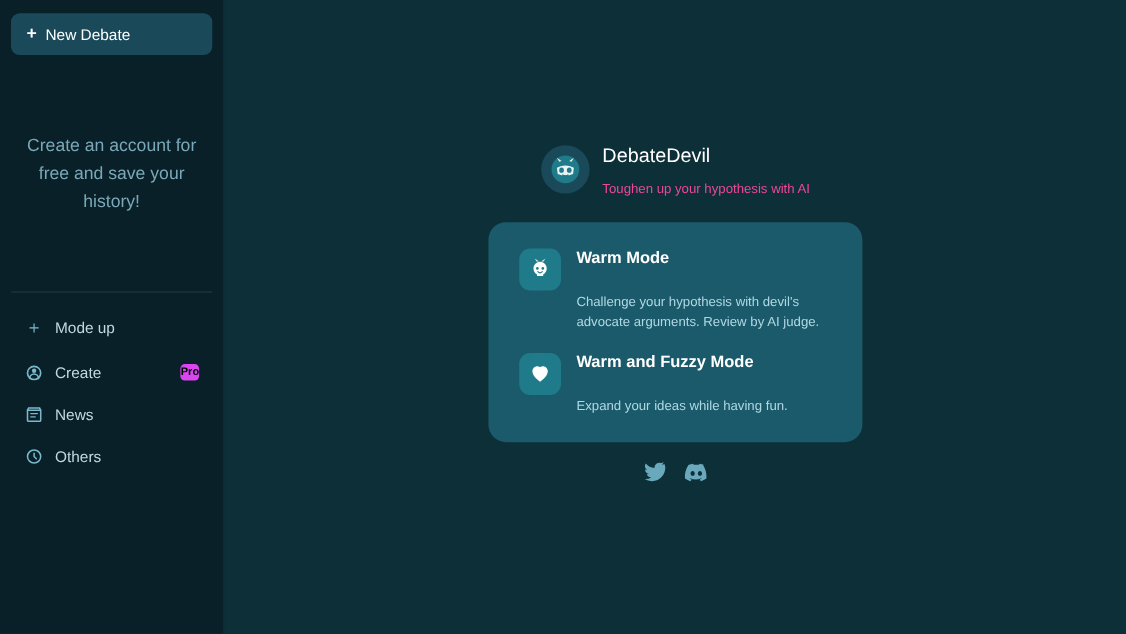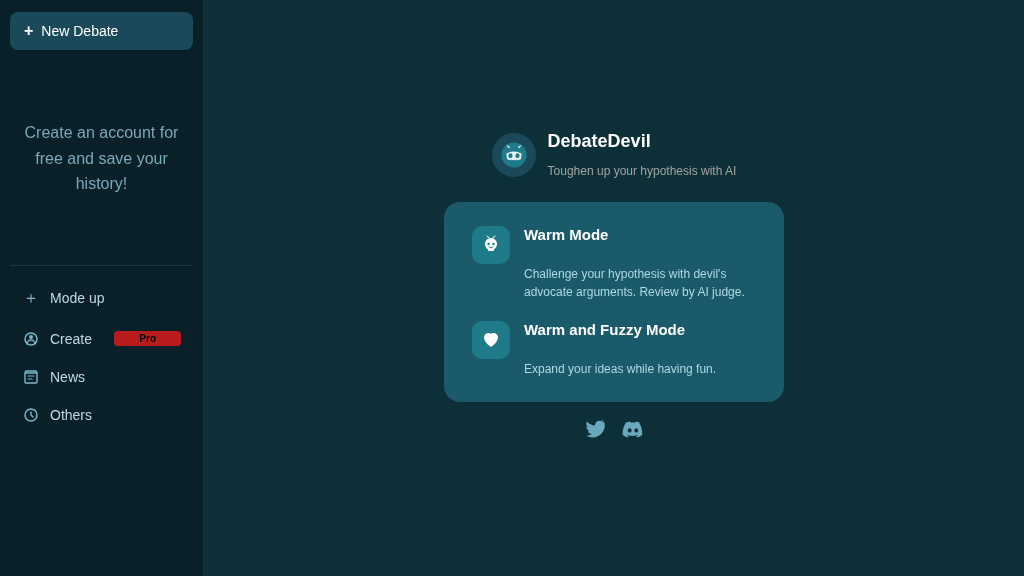--- a/index.html
+++ b/index.html
@@ -82,25 +82,25 @@
       font-size: 16px;
       width: 18px;
       display: flex;
       align-items: center;
       justify-content: center;
       color: #7ab8cc;
     }
 
     .pro-badge {
       margin-left: auto;
-      background-color: #b91c1c;
+      background-color: #d946ef;
       color: #000;
       font-size: 10px;
       font-weight: bold;
-      padding: 2px 25px;
+      padding: 2px 0;
       border-radius: 4px;
     }
 
     
     #main {
       flex: 1;
       height: 576px;
       background-color: #0d2f38;
       display: flex;
       flex-direction: column;
@@ -124,24 +124,24 @@
       display: flex;
       align-items: center;
       justify-content: center;
       font-size: 20px;
     }
 
     .app-title-group {}
     .app-title {
       color: #ffffff;
       font-size: 18px;
-      font-weight: 700;
+      font-weight: 400;
     }
     .app-subtitle {
-      color: #a3a3a3;
+      color: #ec4899;
       font-size: 12px;
       margin-top: 12px;
     }
 
     
     .modes-card {
       background-color: #1a5a6a;
       border-radius: 16px;
       padding: 24px 28px;
       width: 340px;

